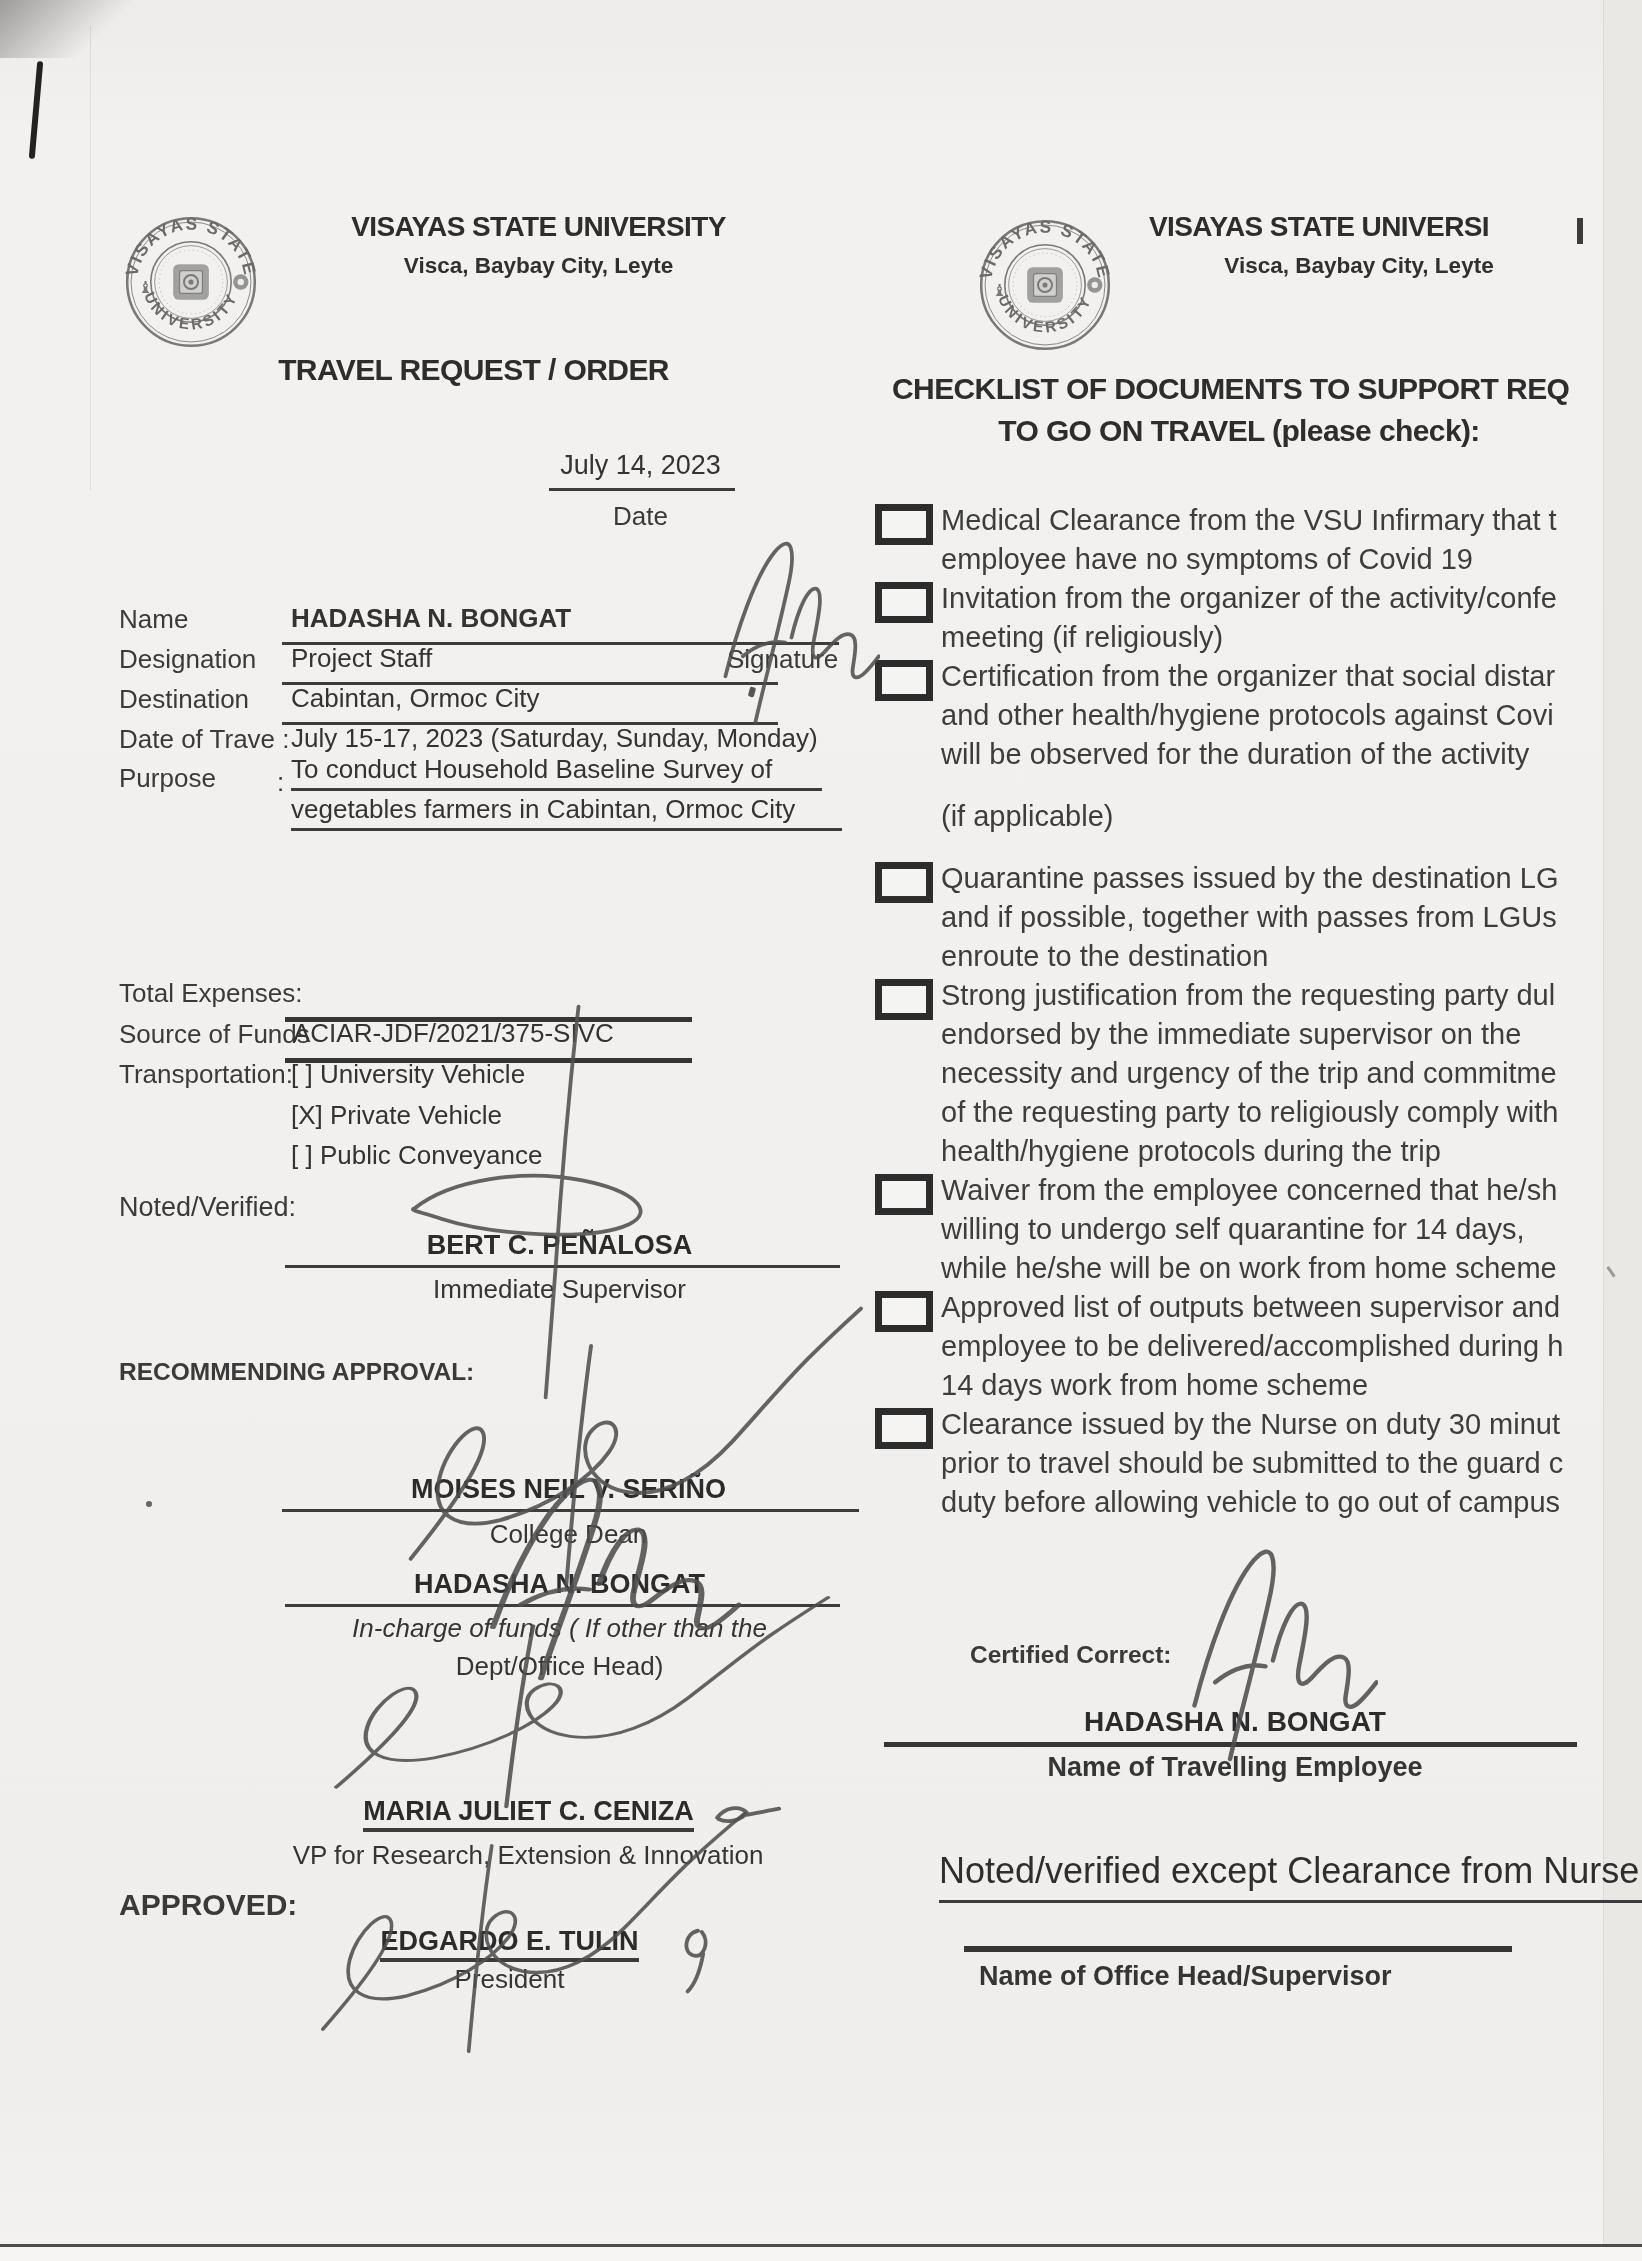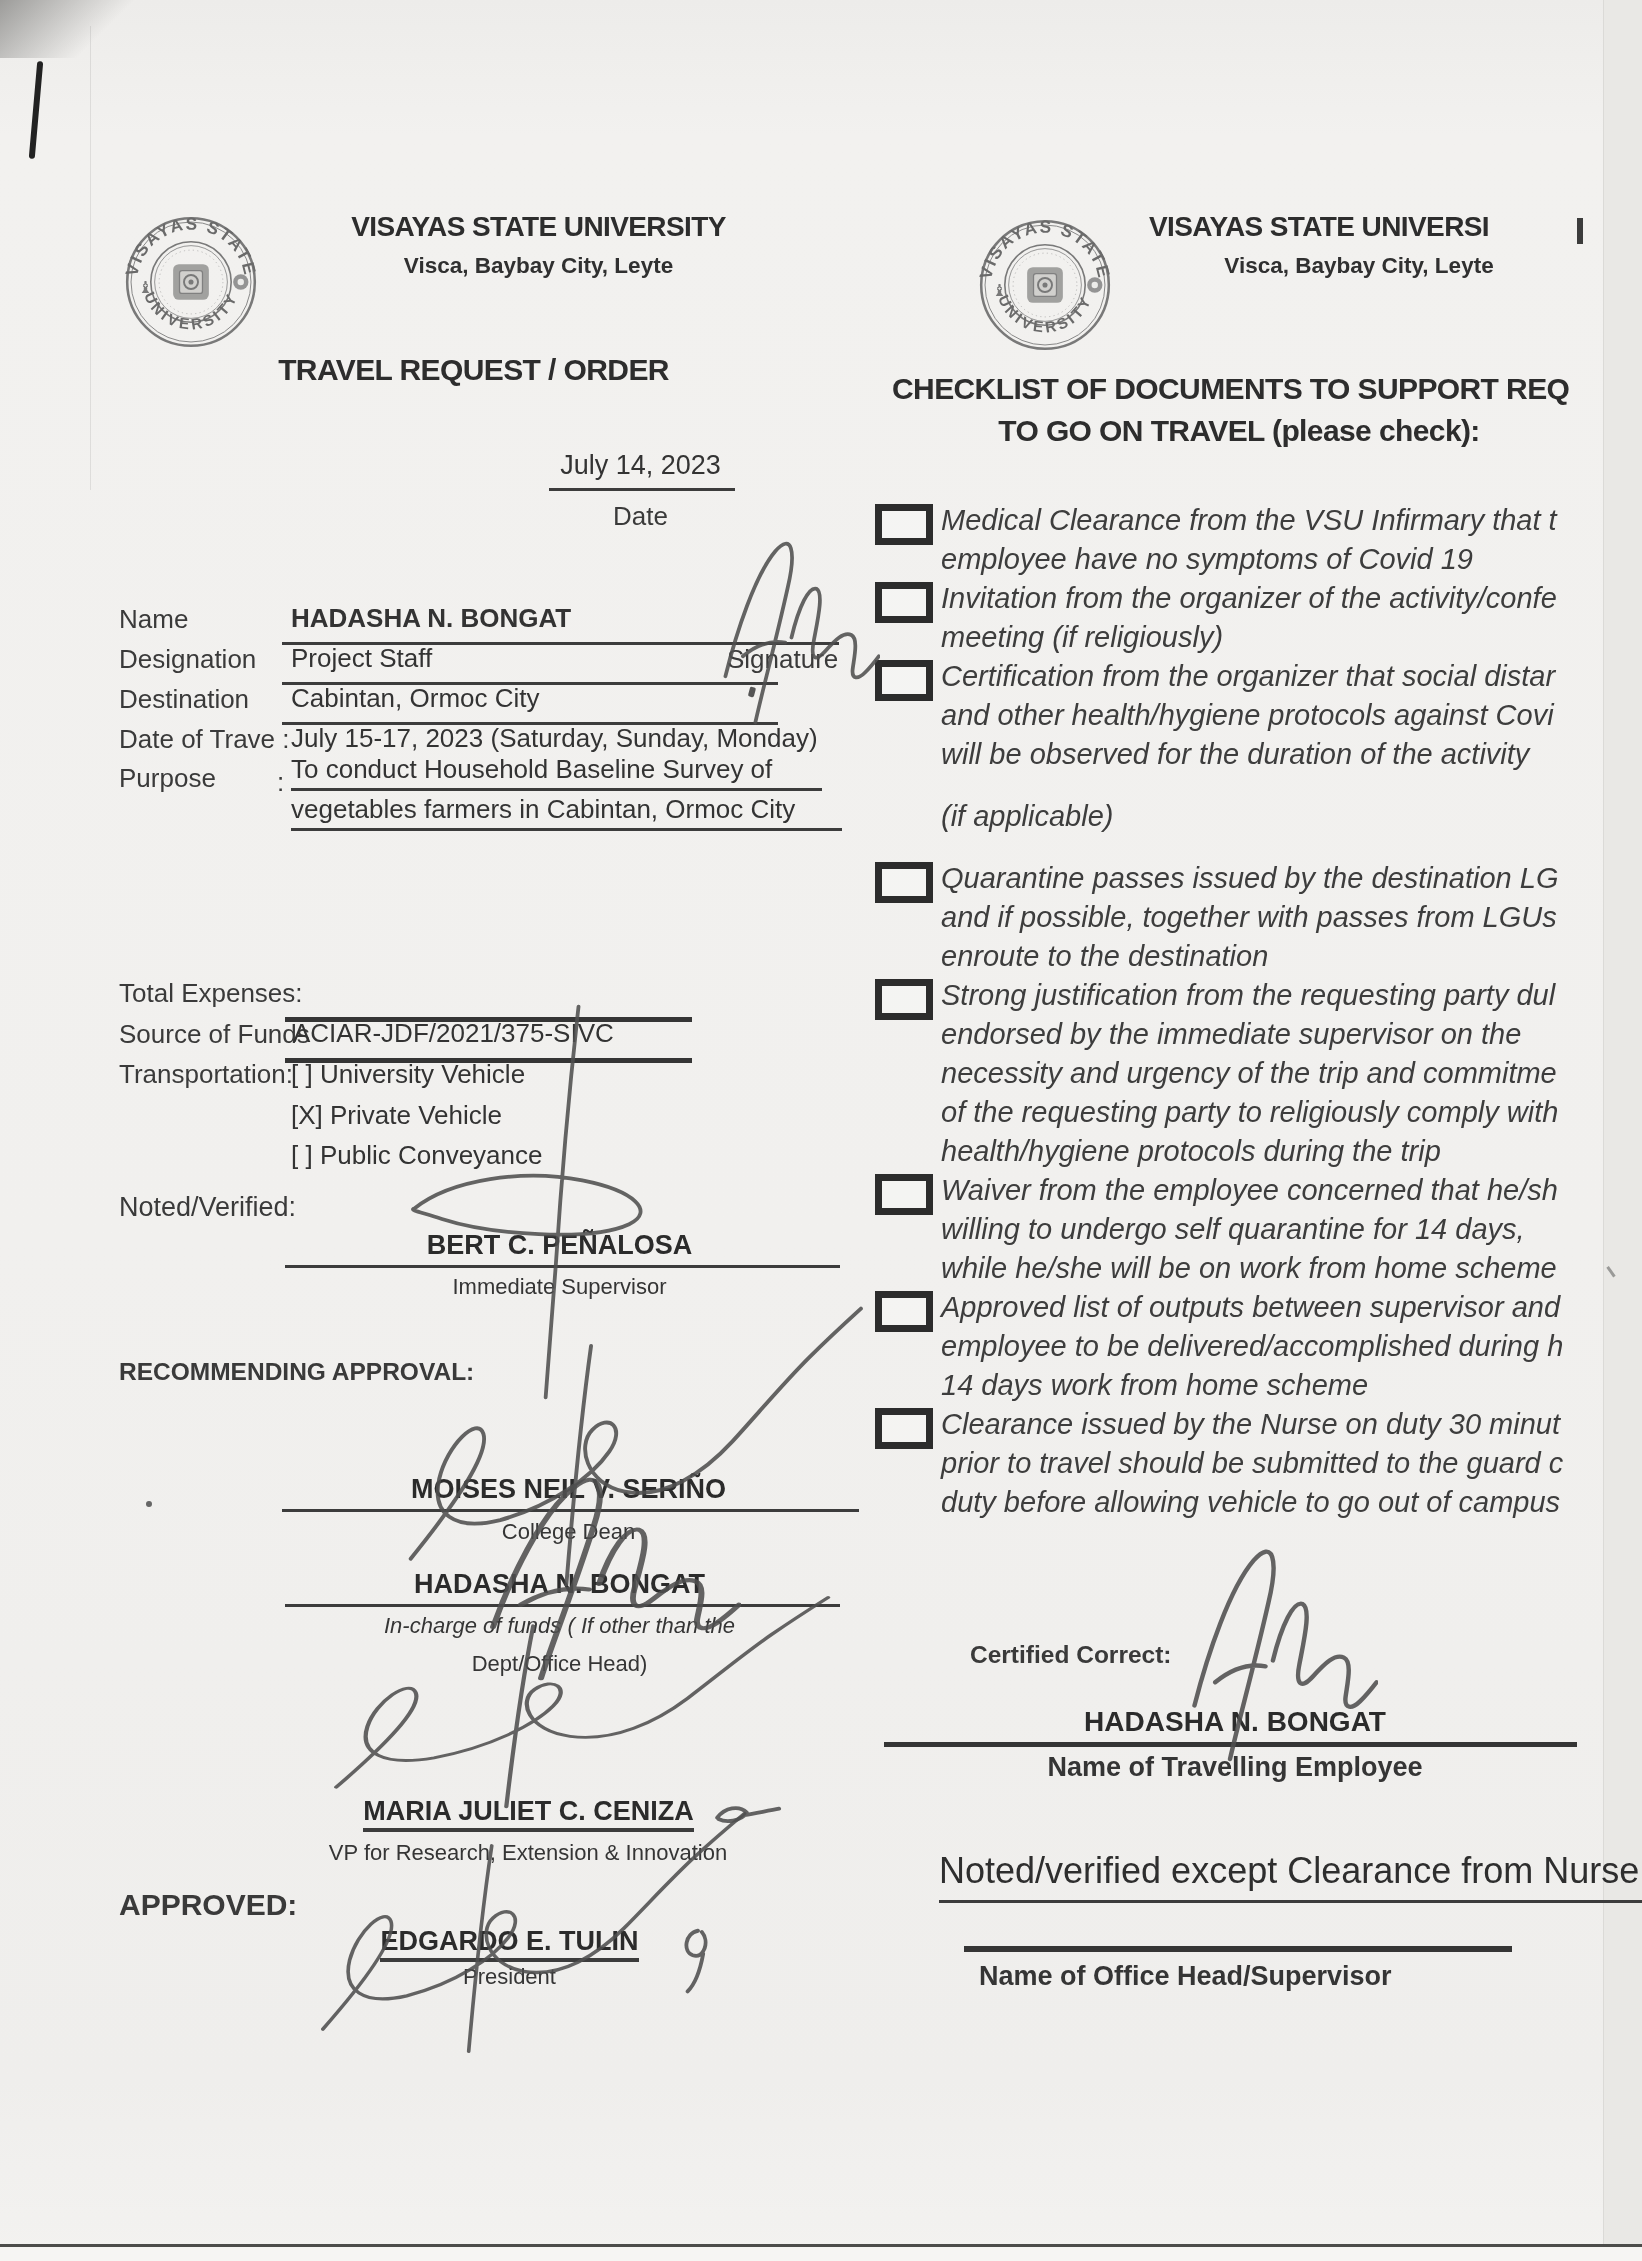--- a/index.html
+++ b/index.html
@@ -8,28 +8,28 @@
         background-image:linear-gradient(180deg,#edecea 0%,#f2f1ef 6%,#f1f0ee 55%,#efeeec 92%,#f3f2f0 100%);
         font-family:"Liberation Sans","DejaVu Sans",sans-serif;color:#333;}
   .abs{position:absolute;}
   .b{font-weight:bold;}
   .ctr{text-align:center;}
   .h1{font-size:28px;font-weight:bold;color:#2d2d2d;white-space:nowrap;letter-spacing:-0.6px;}
   .h2{font-size:22.5px;font-weight:bold;color:#303030;white-space:nowrap;}
   .h3{font-size:30px;font-weight:bold;color:#2d2d2d;white-space:nowrap;letter-spacing:-0.6px;}
   .lbl{font-size:26px;color:#3a3a3a;white-space:nowrap;}
   .val{font-size:26px;color:#333;white-space:nowrap;}
-  .cap{font-size:22px;color:#353535;white-space:nowrap;}
+  .cap{font-size:26px;color:#353535;white-space:nowrap;}
   .nameln{font-size:27px;font-weight:bold;color:#2b2b2b;white-space:nowrap;}
   .hr{position:absolute;height:3.2px;background:#3c3c3c;}
   .hr2{position:absolute;height:4.5px;background:#353535;}
   .uspan{border-bottom:3.2px solid #3c3c3c;padding-bottom:3.2px;display:inline-block;}
   .cl{position:absolute;left:875px;top:501px;width:728px;font-size:29px;color:#3d3d3d;}
   .cl-line{height:39px;line-height:39px;white-space:nowrap;}
-  .cl-item{position:relative;padding-left:66px;font-style:italic;}
+  .cl-item{position:relative;padding-left:66px;}
   .cl-item.gap{margin-top:23px;}
   .cl-extra{margin-top:23px;}
   .cbx{position:absolute;left:0;top:2.6px;width:58px;height:41px;border:7px solid #2c2c2c;box-sizing:border-box;background:rgba(255,255,255,0.25);}
   .sig path{fill:none;stroke:#4f4f4f;stroke-width:6;stroke-linecap:round;stroke-linejoin:round;opacity:.88;}
   .seal{opacity:.92;}
   .artifact{position:absolute;}
 </style>
 </head>
 <body>
 

